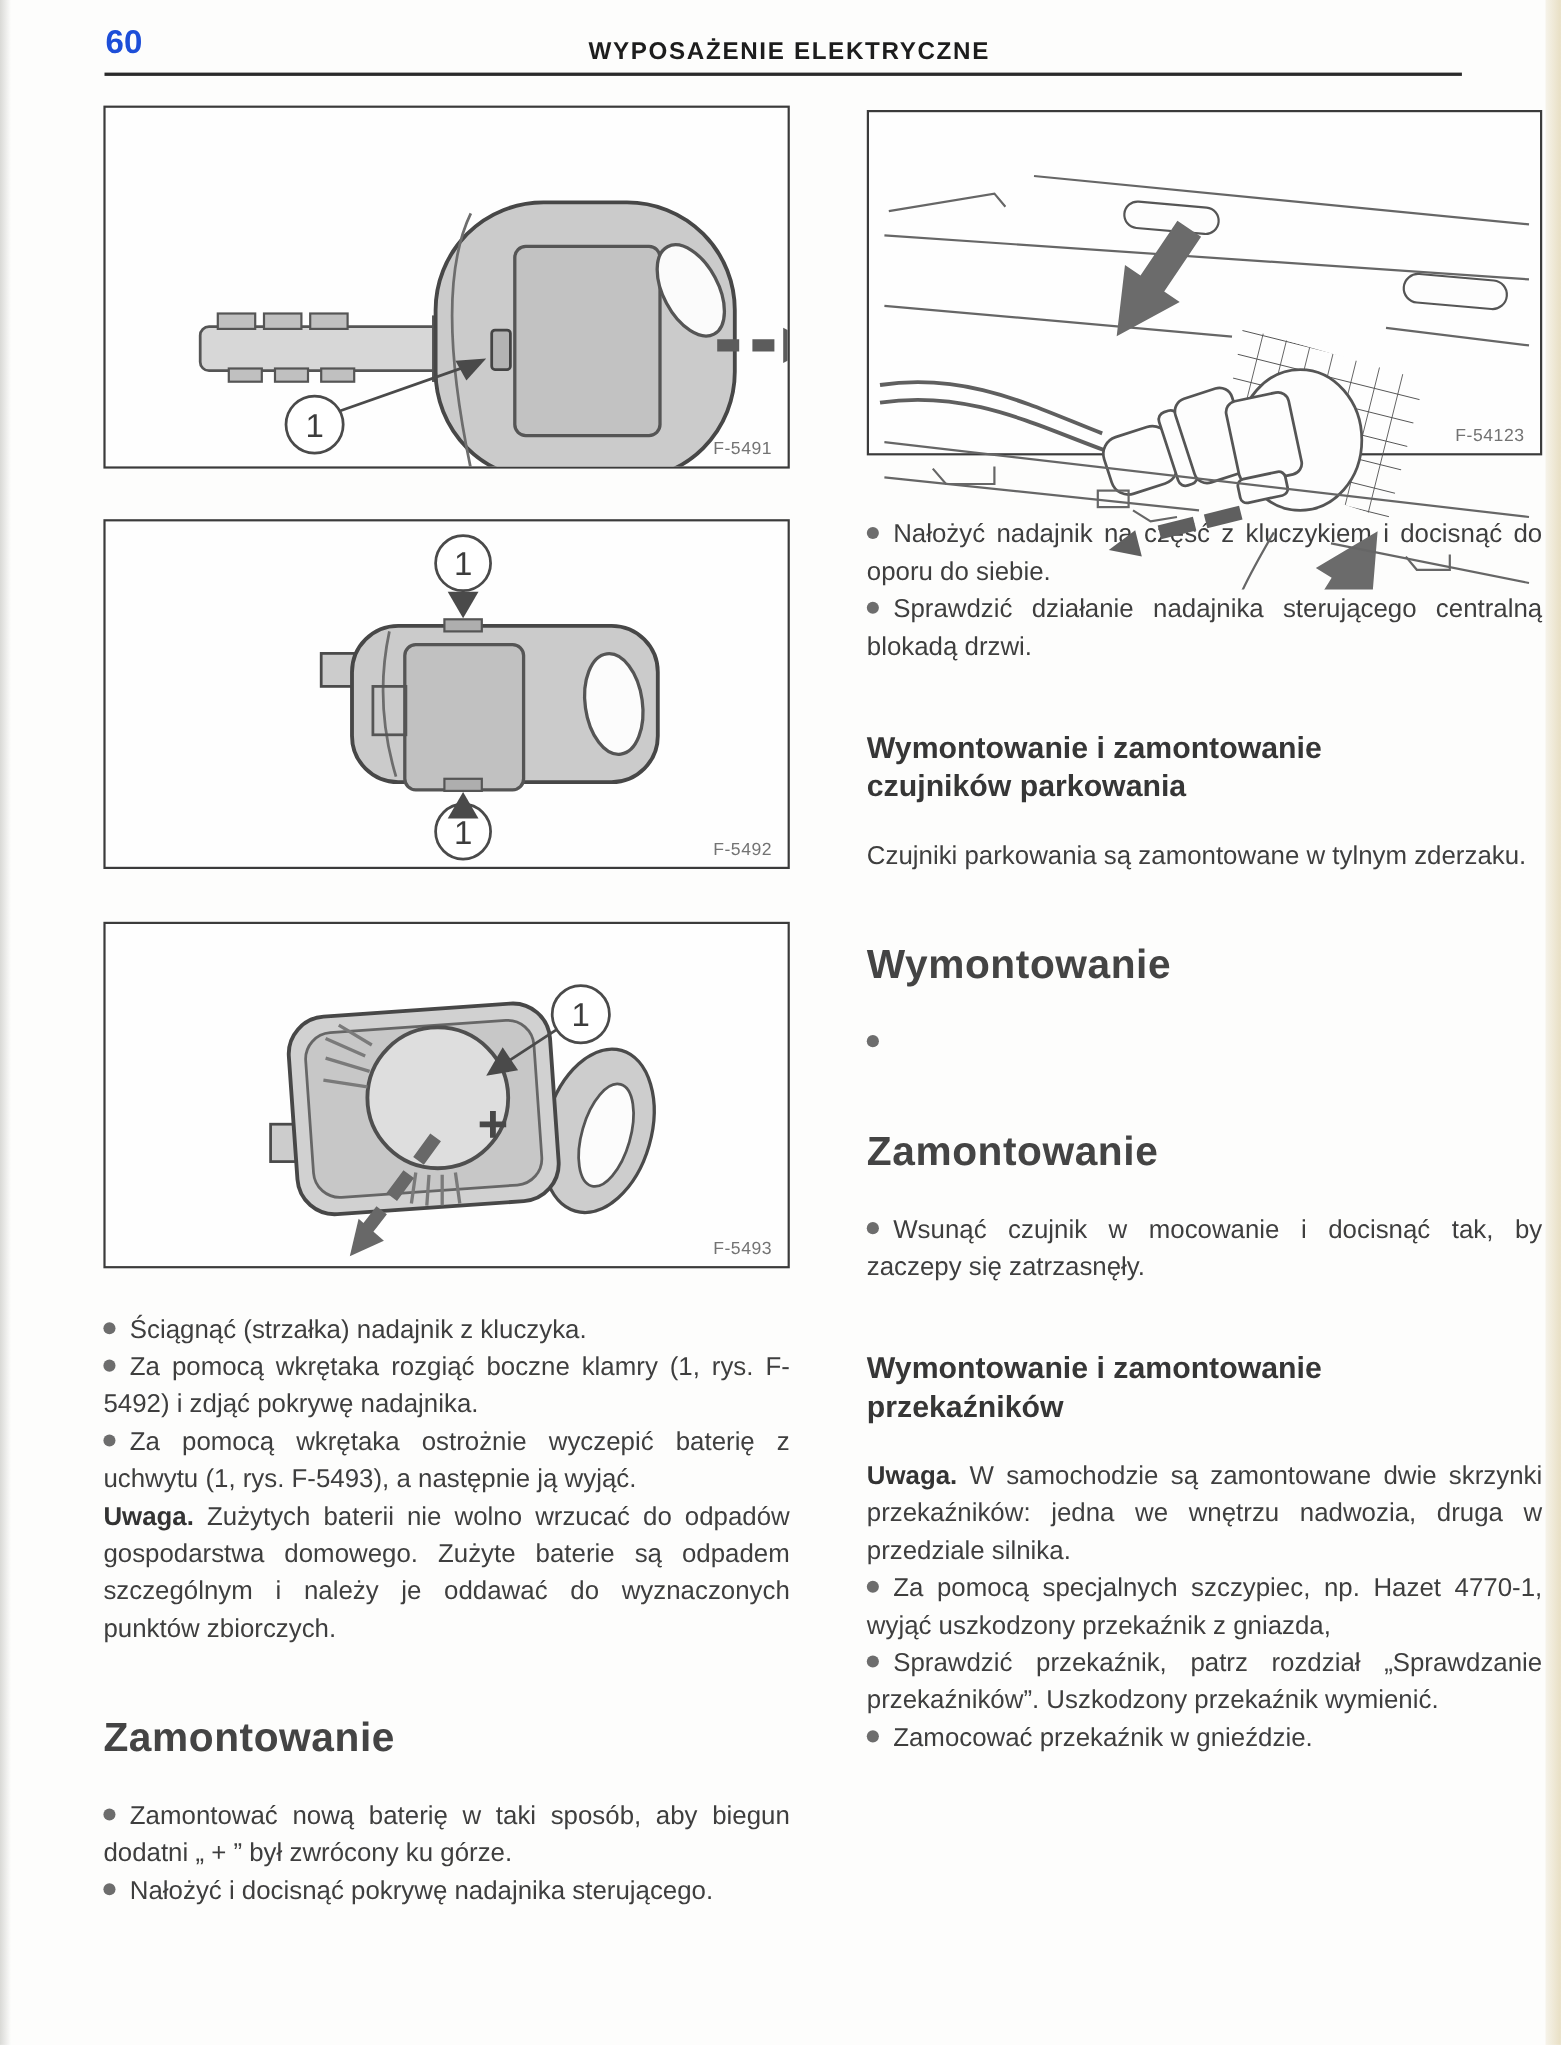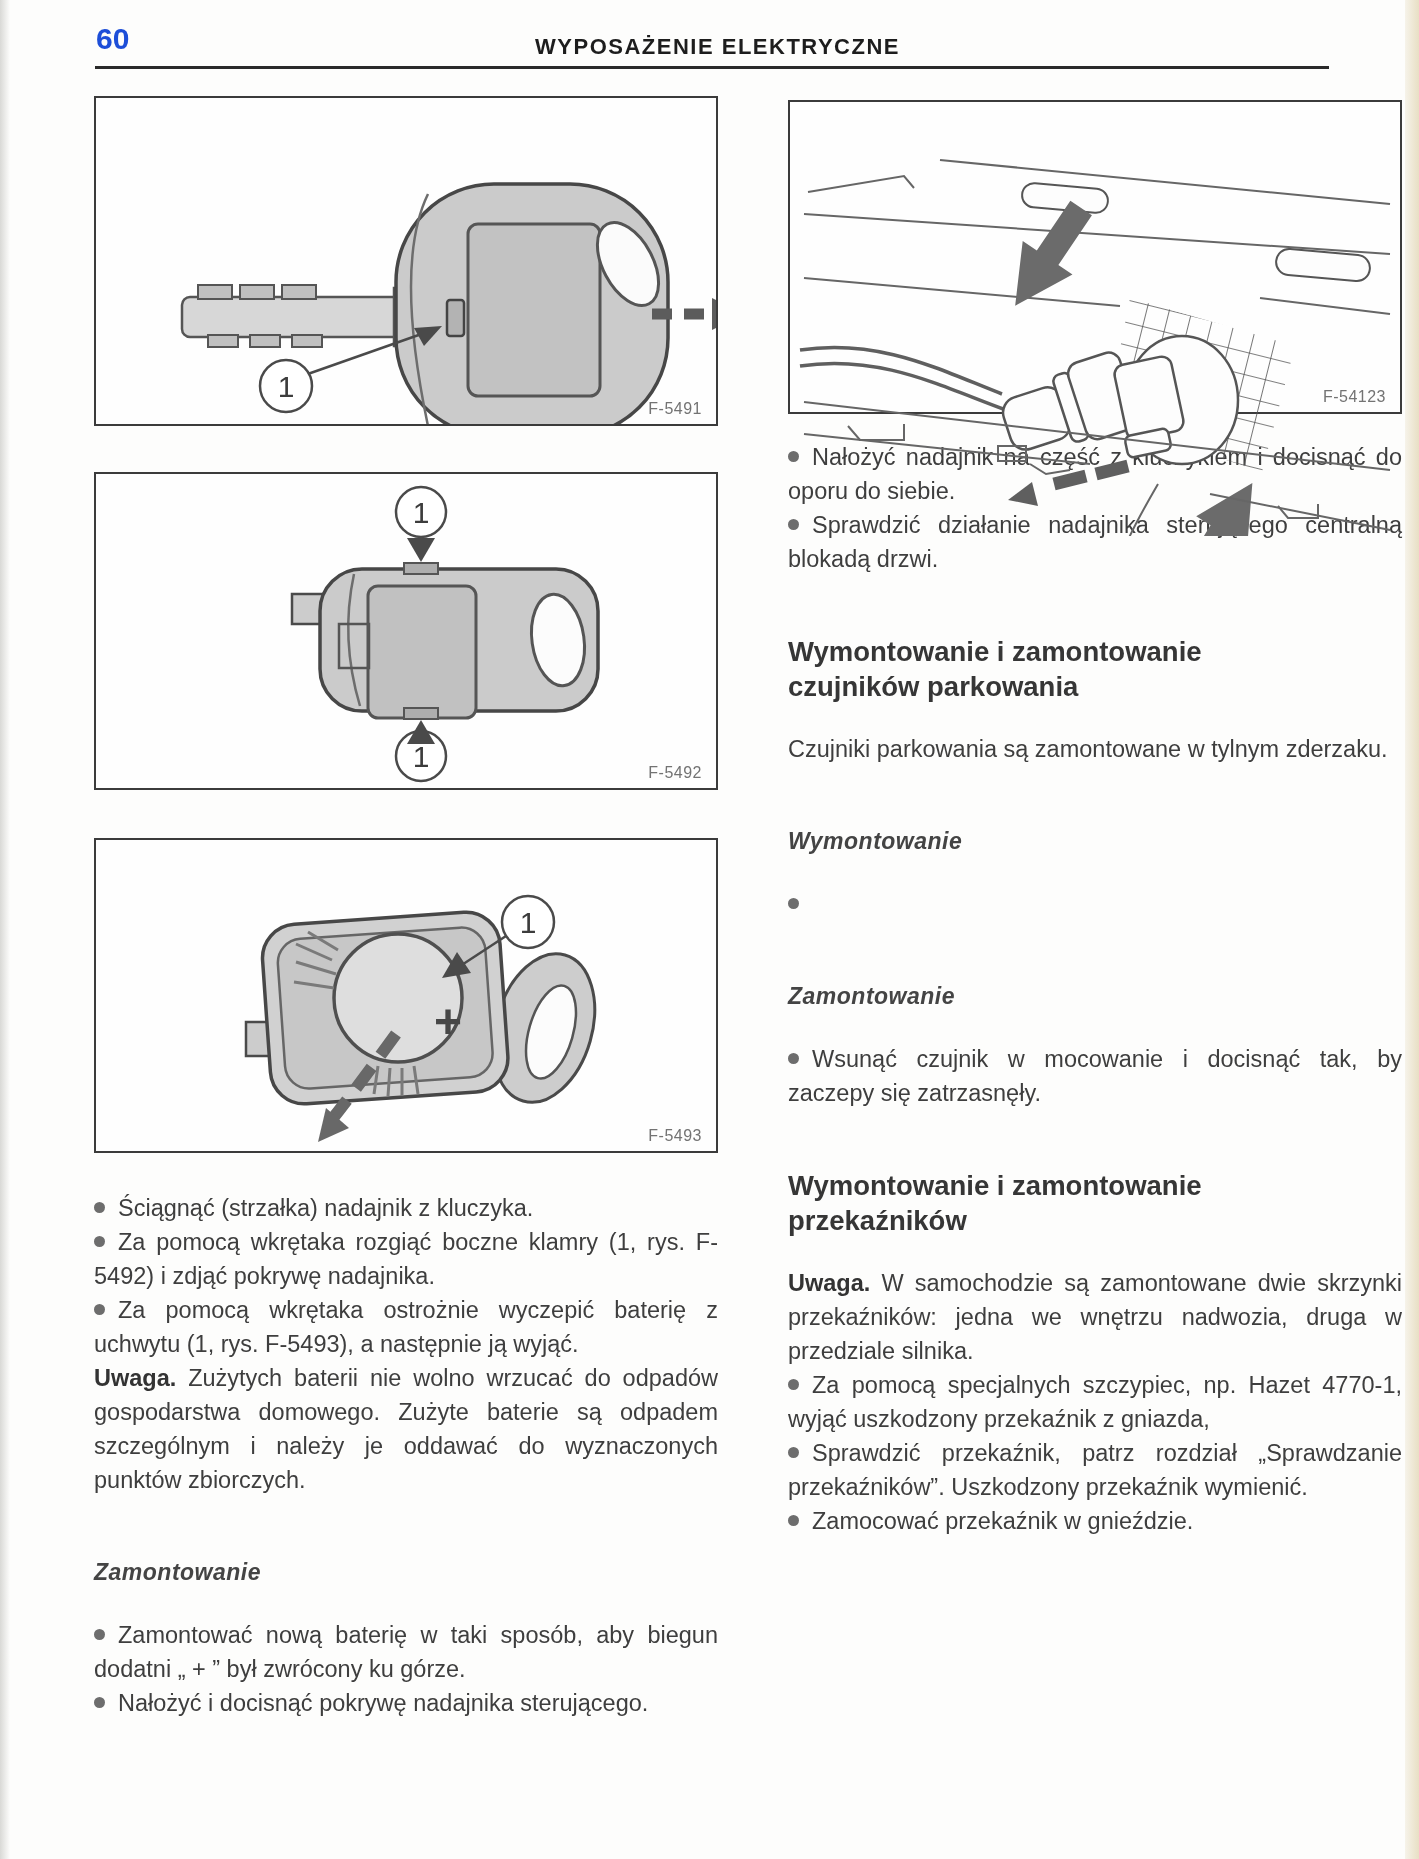--- a/index.html
+++ b/index.html
@@ -22,31 +22,31 @@
   .header-rule{position:absolute;left:95px;right:90px;top:66px;height:3px;background:#2a2a2a;}
 
   .col-left{position:absolute;left:94px;top:96px;width:624px;}
   .col-right{position:absolute;left:788px;top:100px;width:614px;}
 
   .figure{position:relative;border:2px solid #3b3b3b;background:#fefefe;box-sizing:border-box;}
   .fig-label{position:absolute;right:14px;bottom:6px;font-size:16px;color:#737373;letter-spacing:.5px;}
   .f1{height:330px;margin-bottom:46px;}
   .f2{height:318px;margin-bottom:48px;}
   .f3{height:315px;margin-bottom:38px;}
-  .f4{height:314px;margin-bottom:26px;}
+  .f4{height:314px;margin-bottom:54px;}
 
   p{margin:0;}
   .body-text{font-size:23.5px;line-height:34px;text-align:justify;color:#3e3e3e;}
   .li .dot{display:inline-block;width:11px;height:11px;border-radius:50%;
     background:#6d6d6d;margin-right:13px;position:relative;top:-3px;}
   .b{font-weight:bold;color:#333;}
 
   .h-section{font-size:27.5px;line-height:35px;font-weight:bold;color:#363636;
     max-width:524px;margin-top:58px;margin-bottom:28px;}
-  .h-italic{font-size:23px;font-weight:bold;font-style:italic;color:#444;
+  .h-italic{font-size:37px;font-weight:bold;color:#444;
     margin-top:62px;margin-bottom:32px;letter-spacing:.5px;}
 
   svg{display:block;}
   svg text.callout-num{font-size:30px;fill:#3c3c3c;font-family:"Liberation Sans",sans-serif;}
 </style>
 </head>
 <body>
 
 <div class="edge-left"></div>
 <div class="edge-right"></div>

